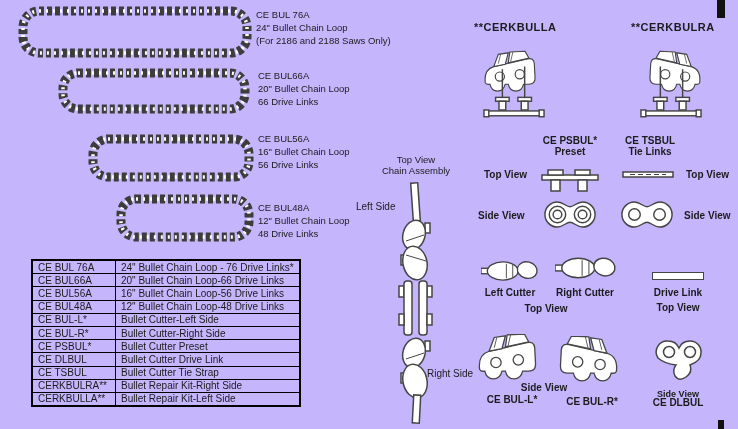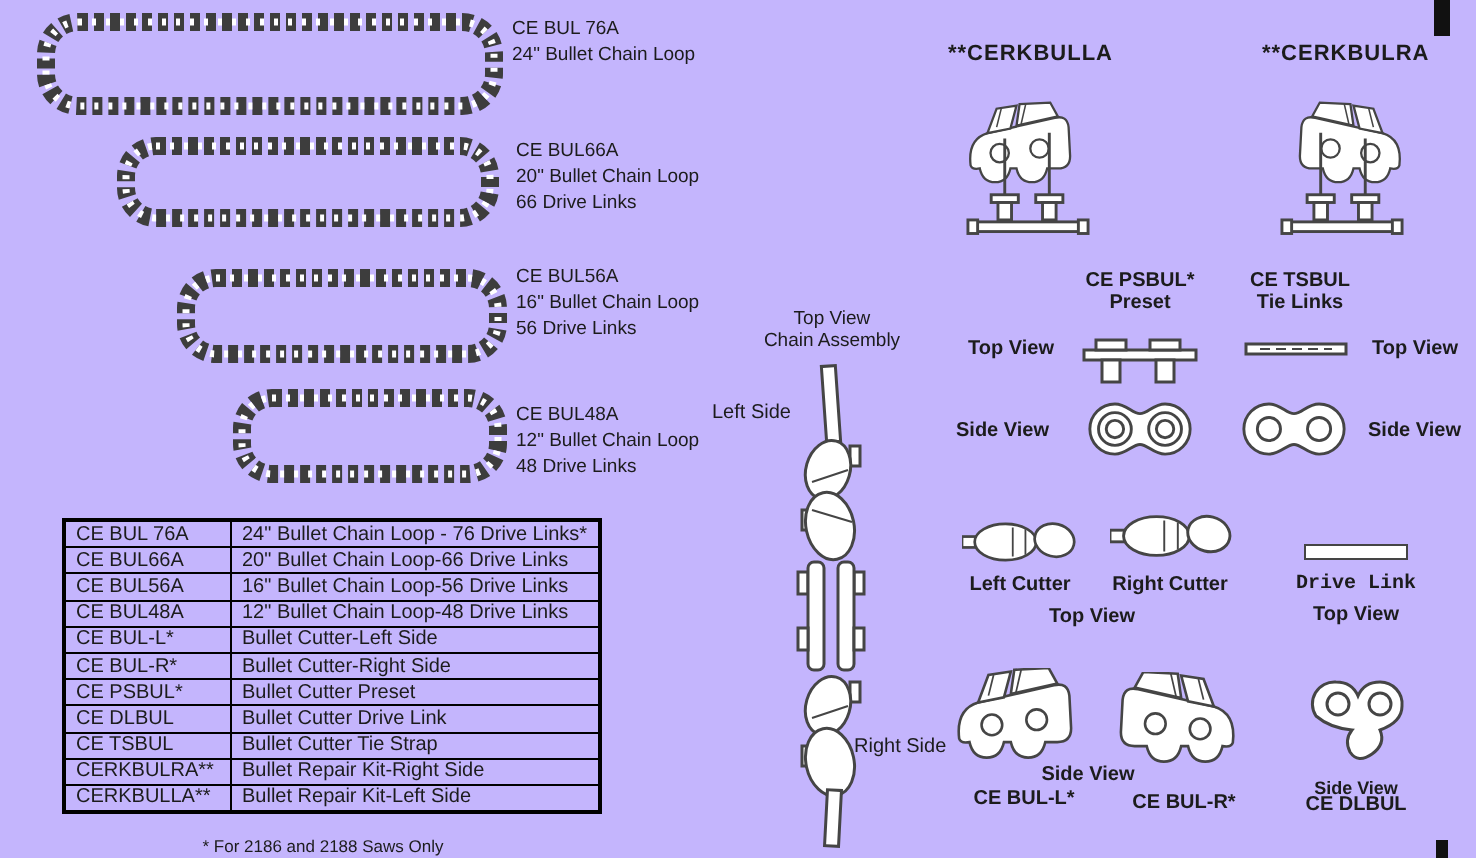--- a/index.html
+++ b/index.html
@@ -134,20 +134,21 @@
     <rect x="7" y="7" width="156" height="38" rx="15" fill="none" stroke="#fff" stroke-width="3.5" stroke-dasharray="2 5"></rect>
   </svg>
   <svg class="draw" style="left:114px;top:192px;" width="142" height="52" viewBox="0 0 142 52">
     <rect x="7" y="7" width="128" height="38" rx="15" fill="none" stroke="#3d3d3d" stroke-width="9" stroke-dasharray="5 3"></rect>
     <rect x="7" y="7" width="128" height="38" rx="15" fill="none" stroke="#fff" stroke-width="3.5" stroke-dasharray="2 5"></rect>
   </svg>
 
   <div class="lbl-block" style="left:256px;top:8px;">
     <div>CE BUL 76A</div>
     <div>24" Bullet Chain Loop</div>
+    <div>(For 2186 and 2188 Saws Only)</div>
   </div>
   <div class="lbl-block" style="left:258px;top:69px;">
     <div>CE BUL66A</div>
     <div>20" Bullet Chain Loop</div>
     <div>66 Drive Links</div>
   </div>
   <div class="lbl-block" style="left:258px;top:132px;">
     <div>CE BUL56A</div>
     <div>16" Bullet Chain Loop</div>
     <div>56 Drive Links</div>
@@ -199,21 +200,20 @@
       <tr>
           <td class="col-part">CERKBULRA**</td>
           <td class="col-desc">Bullet Repair Kit-Right Side</td>
         </tr>
       <tr>
           <td class="col-part">CERKBULLA**</td>
           <td class="col-desc">Bullet Repair Kit-Left Side</td>
         </tr>
     </tbody>
   </table>
-  <div class="t c" style="left:31px;top:417px;width:261px;font-size:8.5px;">* For 2186 and 2188 Saws Only</div>
 
   <div class="t c" style="left:378px;top:154px;width:76px;font-size:9.5px;">Top View</div>
   <div class="t c" style="left:378px;top:165px;width:76px;font-size:9.5px;">Chain Assembly</div>
   <div class="t" style="left:356px;top:201px;">Left Side</div>
   <div class="t" style="left:427px;top:368px;">Right Side</div>
 
   <svg class="draw" style="left:388px;top:183px;" width="54" height="240" viewBox="0 0 54 240">
     <g class="sym">
       <rect x="24" y="0" width="7" height="38" transform="rotate(-4 27 19)"></rect>
       <rect x="37" y="40" width="5" height="10"></rect>
@@ -274,21 +274,21 @@
   <svg class="draw" style="left:481px;top:259px;" width="58" height="24" viewBox="0 0 64 26">
       <use href="#sym-cutter-top"></use>
     </svg>
   <svg class="draw" style="left:555px;top:255px;" width="62" height="26" viewBox="0 0 64 26">
       <use href="#sym-cutter-top"></use>
     </svg>
   <div class="dl-bar" style="left:652px;top:272px;width:50px;height:6px;"></div>
 
   <div class="t b c" style="left:471px;top:287px;width:78px;">Left Cutter</div>
   <div class="t b c" style="left:546px;top:287px;width:78px;">Right Cutter</div>
-  <div class="t b c" style="left:640px;top:287px;width:76px;font-family:Liberation Mono, monospace;">Drive Link</div>
+  <div class="t b c" style="left:640px;top:287px;width:76px;">Drive Link</div>
 
   <div class="t b c" style="left:508px;top:303px;width:76px;">Top View</div>
   <div class="t b c" style="left:640px;top:302px;width:76px;">Top View</div>
 
   <svg class="draw" style="left:477px;top:334px;" width="62" height="50" viewBox="0 0 72 58">
       <use href="#sym-cutter-side"></use>
     </svg>
   <svg class="draw" style="left:557px;top:336px;" width="62" height="50" viewBox="0 0 72 58">
     <g transform="translate(72,0) scale(-1,1)">
         <use href="#sym-cutter-side"></use>

